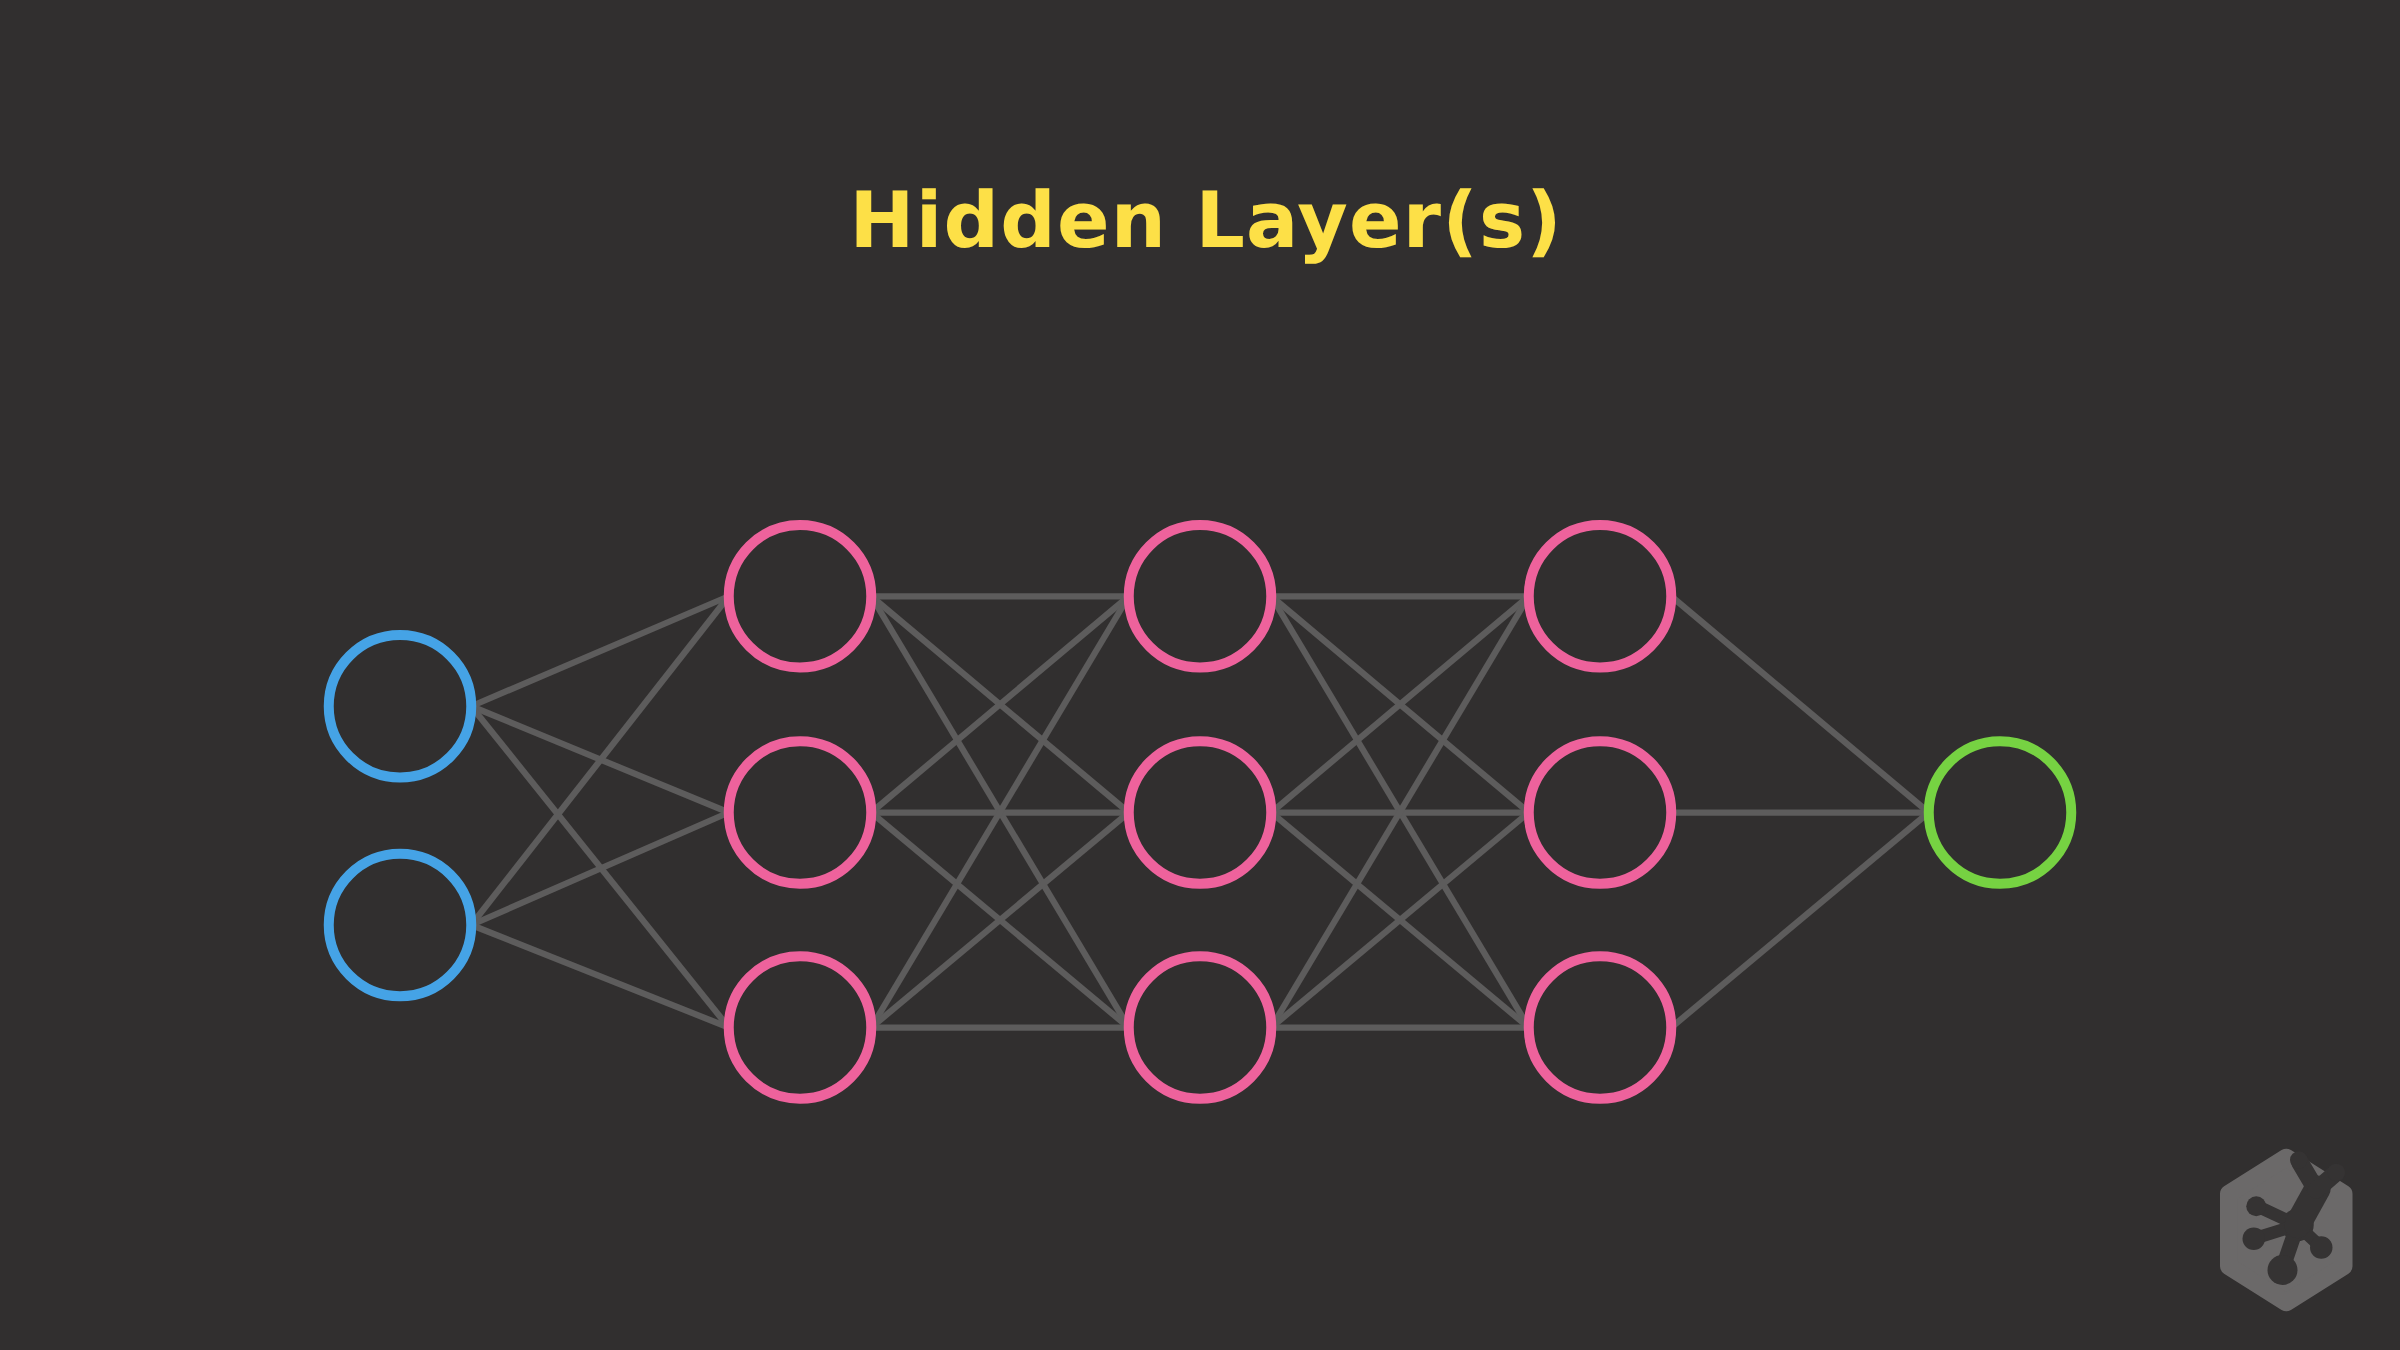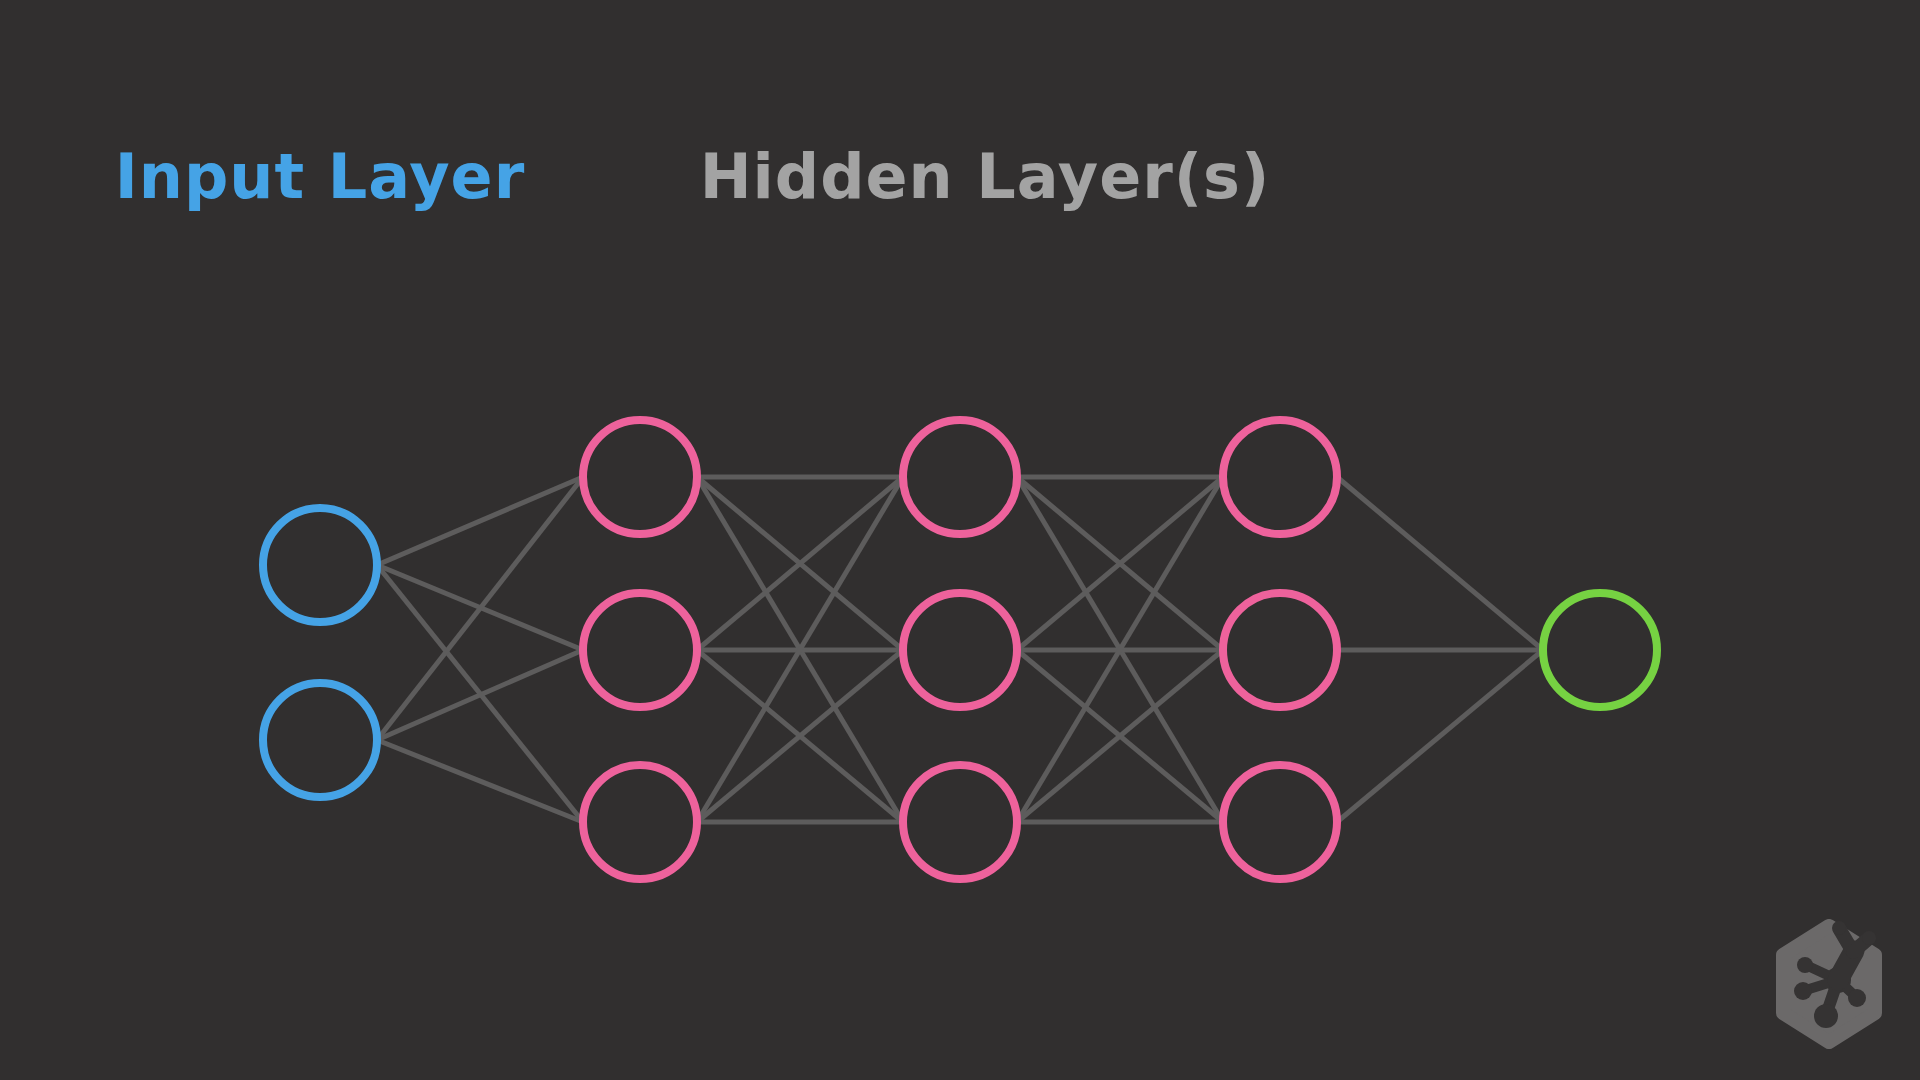--- a/index.html
+++ b/index.html
@@ -78,23 +78,22 @@
       <circle cx="640" cy="822" r="57" fill="#312f2f" stroke="#ee629c" stroke-width="8"></circle>
       <circle cx="960" cy="477" r="57" fill="#312f2f" stroke="#ee629c" stroke-width="8"></circle>
       <circle cx="960" cy="650" r="57" fill="#312f2f" stroke="#ee629c" stroke-width="8"></circle>
       <circle cx="960" cy="822" r="57" fill="#312f2f" stroke="#ee629c" stroke-width="8"></circle>
       <circle cx="1280" cy="477" r="57" fill="#312f2f" stroke="#ee629c" stroke-width="8"></circle>
       <circle cx="1280" cy="650" r="57" fill="#312f2f" stroke="#ee629c" stroke-width="8"></circle>
       <circle cx="1280" cy="822" r="57" fill="#312f2f" stroke="#ee629c" stroke-width="8"></circle>
       <circle cx="1600" cy="650" r="57" fill="#312f2f" stroke="#76d242" stroke-width="8"></circle>
     </svg>
 
-  <div class="layer-label" style="left: 320px; top: 176px; color: rgb(69, 163, 230);">Input Layer</div>
 
-  <div class="layer-label" style="left: 965px; top: 176px; color: #a3a3a3; margin-left: 20px;">Hidden Layer(s)</div>
+  <div class="layer-label" style="left: 965px; top: 176px; color: #fde047;">Hidden Layer(s)</div>
 
 
   <svg id="watermark" viewBox="0 0 122 132">
     <g>
       <polygon id="wm-hex" points="61,8 107,37 107,95 61,124 15,95 15,37" stroke-width="14" stroke-linejoin="round" fill="#6f6d6d" stroke="#6f6d6d"></polygon>
     </g>
     <g id="wm-foot" stroke-linecap="round" fill="none" stroke="#363434">
       <circle cx="70" cy="62" r="13" stroke="none" fill="#363434"></circle>
       <path d="M70,62 L40,48" stroke-width="10"></path>
       <circle cx="37" cy="47" r="8" stroke="none" fill="#363434"></circle>

